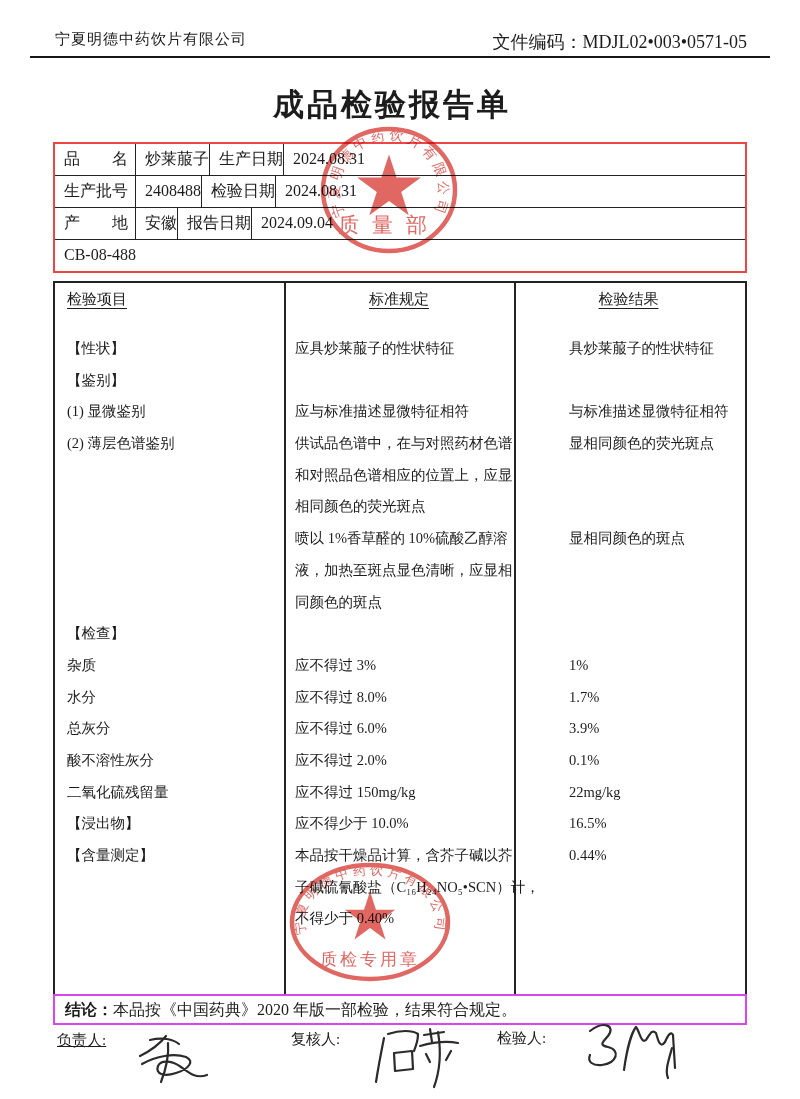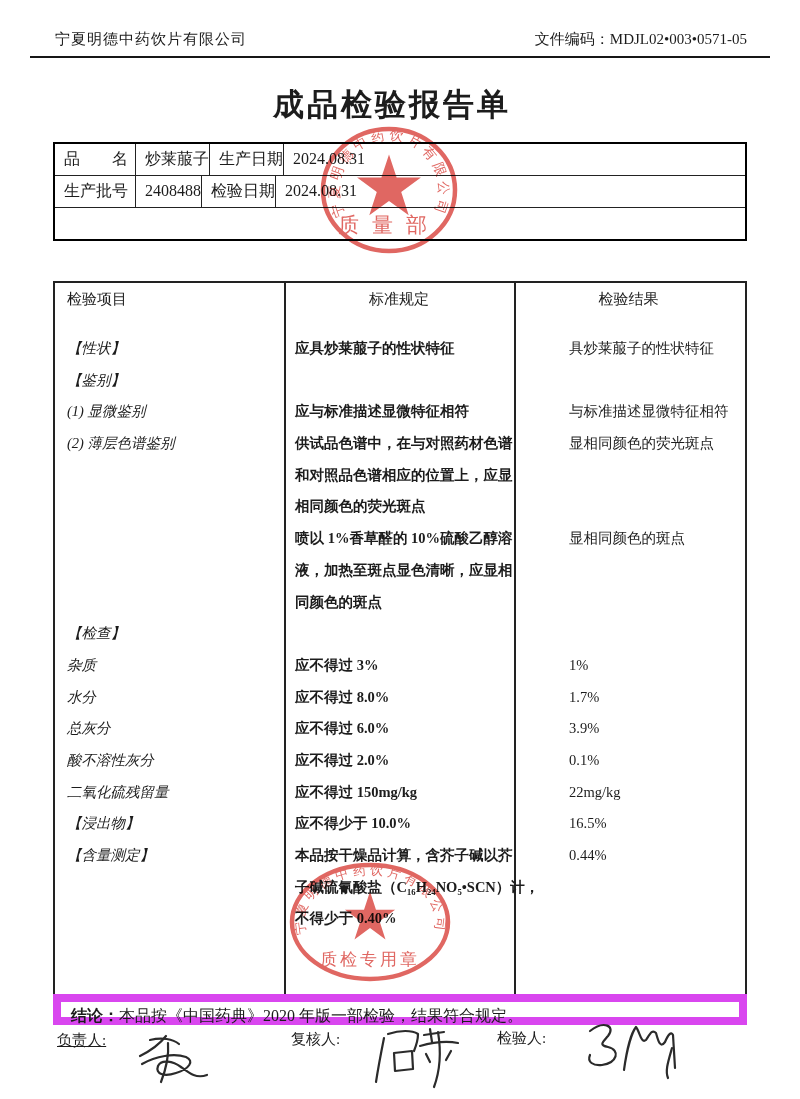--- a/index.html
+++ b/index.html
@@ -1,45 +1,45 @@
 <!DOCTYPE html>
 <html><head>
 <meta charset="utf-8">
 <style>
   html,body{margin:0;padding:0;background:#fff;}
   body{width:800px;height:1099px;position:relative;overflow:hidden;
        font-family:"Liberation Serif","DejaVu Serif",serif;color:#1c1c1c;}
   .abs{position:absolute;}
   
   .company{left:55px;top:30px;font-size:15px;letter-spacing:1px;}
-  .doccode{right:53px;top:30px;font-size:15px;}
+  .doccode{right:53px;top:30px;font-size:18px;}
   .rule{left:30px;top:56px;width:740px;height:2px;background:#161616;}
   
   .title{left:0;top:84px;width:784px;text-align:center;font-size:31px;font-weight:bold;letter-spacing:3px;}
   
-  .info-table{left:53px;top:142px;width:694px;border:2px solid #000000;box-sizing:border-box;background:transparent;}
+  .info-table{left:53px;top:142px;width:694px;border:2px solid #ef4444;box-sizing:border-box;background:transparent;}
   .irow{display:flex;height:31px;border-top:1.5px solid #222;}
   .irow:first-child{border-top:none;}
   .icell{box-sizing:border-box;border-left:1.5px solid #222;font-size:16px;line-height:30px;white-space:pre;overflow:hidden;padding-left:9px;}
   .icell:first-child{border-left:none;}
   .c1{width:80px;}　.c2{width:253px;}　.c3{width:99px;padding-left:6px;}　.c4{flex:1;}
   .cr1{width:333px;} .cr2{flex:1;}
   
   .main-table{left:53px;top:281px;width:694px;height:715px;border:2px solid #222;box-sizing:border-box;}
   .vsep{position:absolute;top:0;bottom:0;width:1.5px;background:#222;}
   .vsep.s1{left:229px;} .vsep.s2{left:459px;}
-  .mhead{position:absolute;top:7px;font-size:15px;text-underline-offset:4px;}
+  .mhead{position:absolute;top:7px;font-size:15px;text-decoration:underline;text-underline-offset:4px;}
   .mh1{left:12px;} .mh2{left:229px;width:230px;text-align:center;} .mh3{left:459px;width:229px;text-align:center;}
   .col{position:absolute;top:50px;white-space:pre;font-size:14.5px;}
   .col .tline{height:31.7px;line-height:31.7px;overflow:visible;}
-  .col.k1{left:12px;width:215px;font-style:italic;}
-  .col.k2{left:240px;width:218px;font-weight:bold;}
+  .col.k1{left:12px;width:215px;}
+  .col.k2{left:240px;width:218px;}
   .col.k3{left:468px;width:218px;margin-left:46px;}
   
-  .conclusion{left:53px;top:994px;width:694px;height:31px;border:8px solid #d946ef;box-sizing:border-box;
+  .conclusion{left:53px;top:994px;width:694px;height:31px;border:2px solid #d946ef;box-sizing:border-box;
               font-size:16px;line-height:27px;padding-left:10px;white-space:pre;}
   .conclusion .lbl{font-weight:bold;}
   
   .sigrow{font-size:15px;}
   .fl1{left:57px;top:1031px;text-decoration:underline;} .fl2{left:291px;top:1030px;} .fl3{left:497px;top:1029px;}
   .sig{position:absolute;}
   .sig svg path{fill:none;stroke:#2b2b2b;stroke-width:2.2;stroke-linecap:round;stroke-linejoin:round;}
   
   .stamp{position:absolute;opacity:.82;mix-blend-mode:multiply;}
   .stamp text{font-family:"Liberation Serif","DejaVu Serif",serif;}
@@ -62,20 +62,27 @@
     <div class="icell c3">生产日期</div>
     <div class="icell c4">2024.08.31</div>
   </div>
   <div class="irow">
     <div class="icell c1">生产批号</div>
     <div class="icell c2">2408488</div>
     <div class="icell c3">检验日期</div>
     <div class="icell c4">2024.08.31</div>
   </div>
   <div class="irow">
+    <div class="icell c1">产　　地</div>
+    <div class="icell c2">安徽</div>
+    <div class="icell c3">报告日期</div>
+    <div class="icell c4">2024.09.04</div>
+  </div>
+  <div class="irow">
+    <div class="icell cr2">CB-08-488</div>
   </div>
 </div>
 
 <div class="abs main-table">
   <div class="vsep s1"></div>
   <div class="vsep s2"></div>
   <div class="mhead mh1">检验项目</div>
   <div class="mhead mh2">标准规定</div>
   <div class="mhead mh3">检验结果</div>
   <div class="col k1"><div class="tline">【性状】</div><div class="tline">【鉴别】</div><div class="tline">(1) 显微鉴别</div><div class="tline">(2) 薄层色谱鉴别</div><div class="tline"></div><div class="tline"></div><div class="tline"></div><div class="tline"></div><div class="tline"></div><div class="tline">【检查】</div><div class="tline">杂质</div><div class="tline">水分</div><div class="tline">总灰分</div><div class="tline">酸不溶性灰分</div><div class="tline">二氧化硫残留量</div><div class="tline">【浸出物】</div><div class="tline">【含量测定】</div><div class="tline"></div><div class="tline"></div></div>

